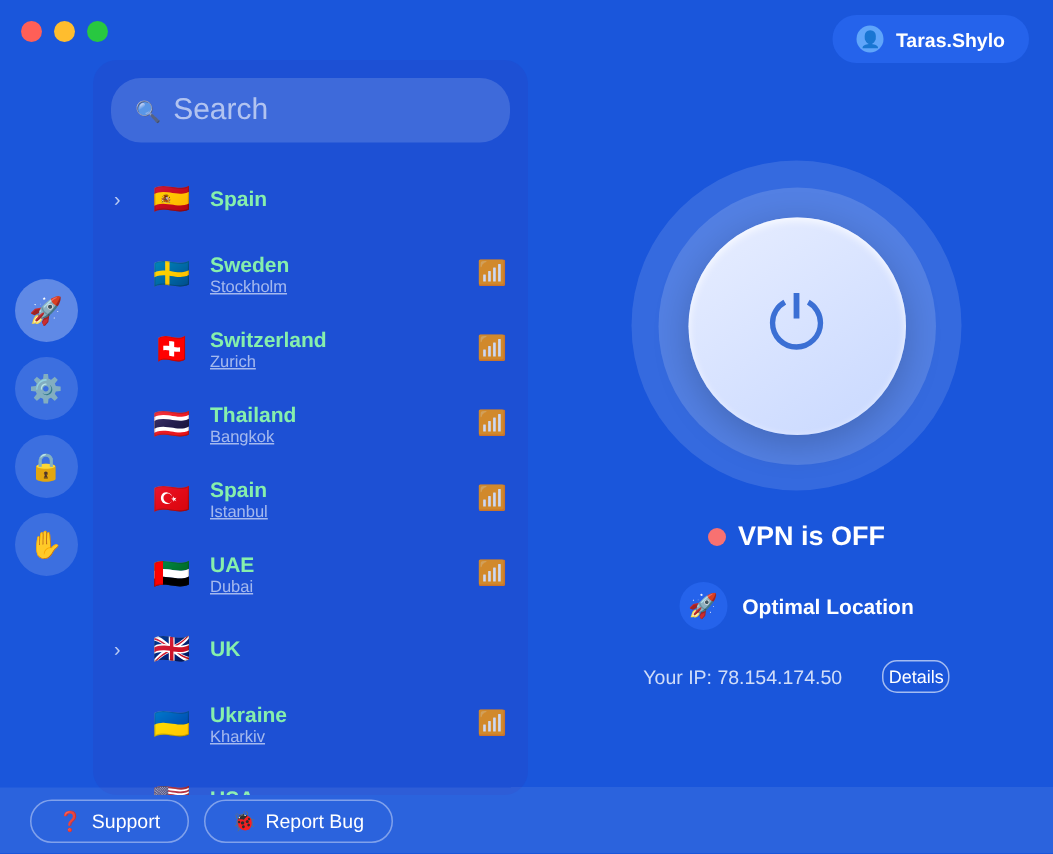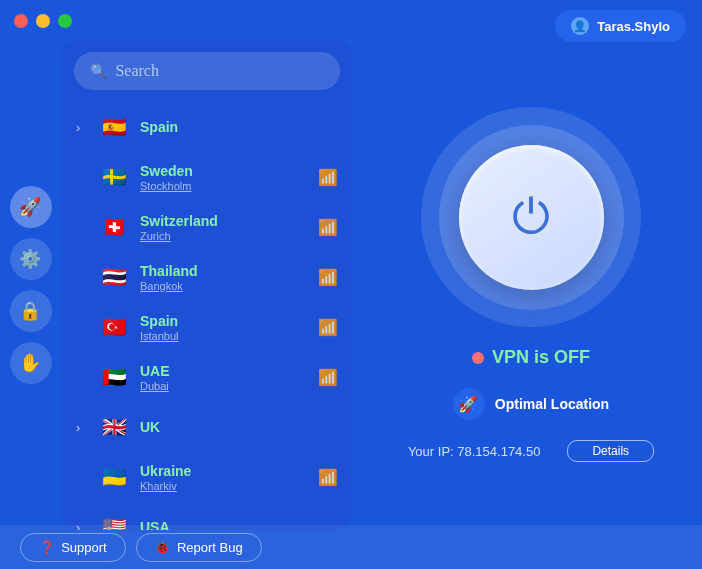--- a/index.html
+++ b/index.html
@@ -115,23 +115,22 @@
     }
     .search-icon-svg {
       color: rgba(255,255,255,0.7);
       font-size: 14px;
     }
     .search-input {
       background: transparent;
       border: none;
       outline: none;
       color: rgba(255,255,255,0.8);
-      font-size: 16px;
+      font-size: 20px;
       width: 100%;
-      font-family: Liberation Serif, serif;
     }
     .search-input::placeholder {
       color: rgba(255,255,255,0.6);
     }
 
     
     .country-list {
       overflow-y: auto;
       flex: 1;
     }
@@ -230,21 +229,21 @@
       line-height: 1;
     }
 
     
     .vpn-status {
       display: flex;
       align-items: center;
       gap: 8px;
       font-size: 18px;
       font-weight: 700;
-      color: #86efac;
+      color: #ffffff;
       text-align: right;
     }
     .status-dot {
       width: 12px;
       height: 12px;
       border-radius: 50%;
       background: #f87171;
     }
 
     
@@ -272,21 +271,21 @@
       display: flex;
       align-items: center;
       gap: 27px;
       font-size: 13px;
       color: rgba(255,255,255,0.8);
     }
     .details-btn {
       background: transparent;
       border: 1.5px solid rgba(255,255,255,0.6);
       color: white;
-      padding: 3px 24px;
+      padding: 3px 3px;
       border-radius: 10px;
       font-size: 12px;
       cursor: pointer;
     }
 
     
     .bottom-bar {
       position: absolute;
       bottom: 0;
       left: 0;

